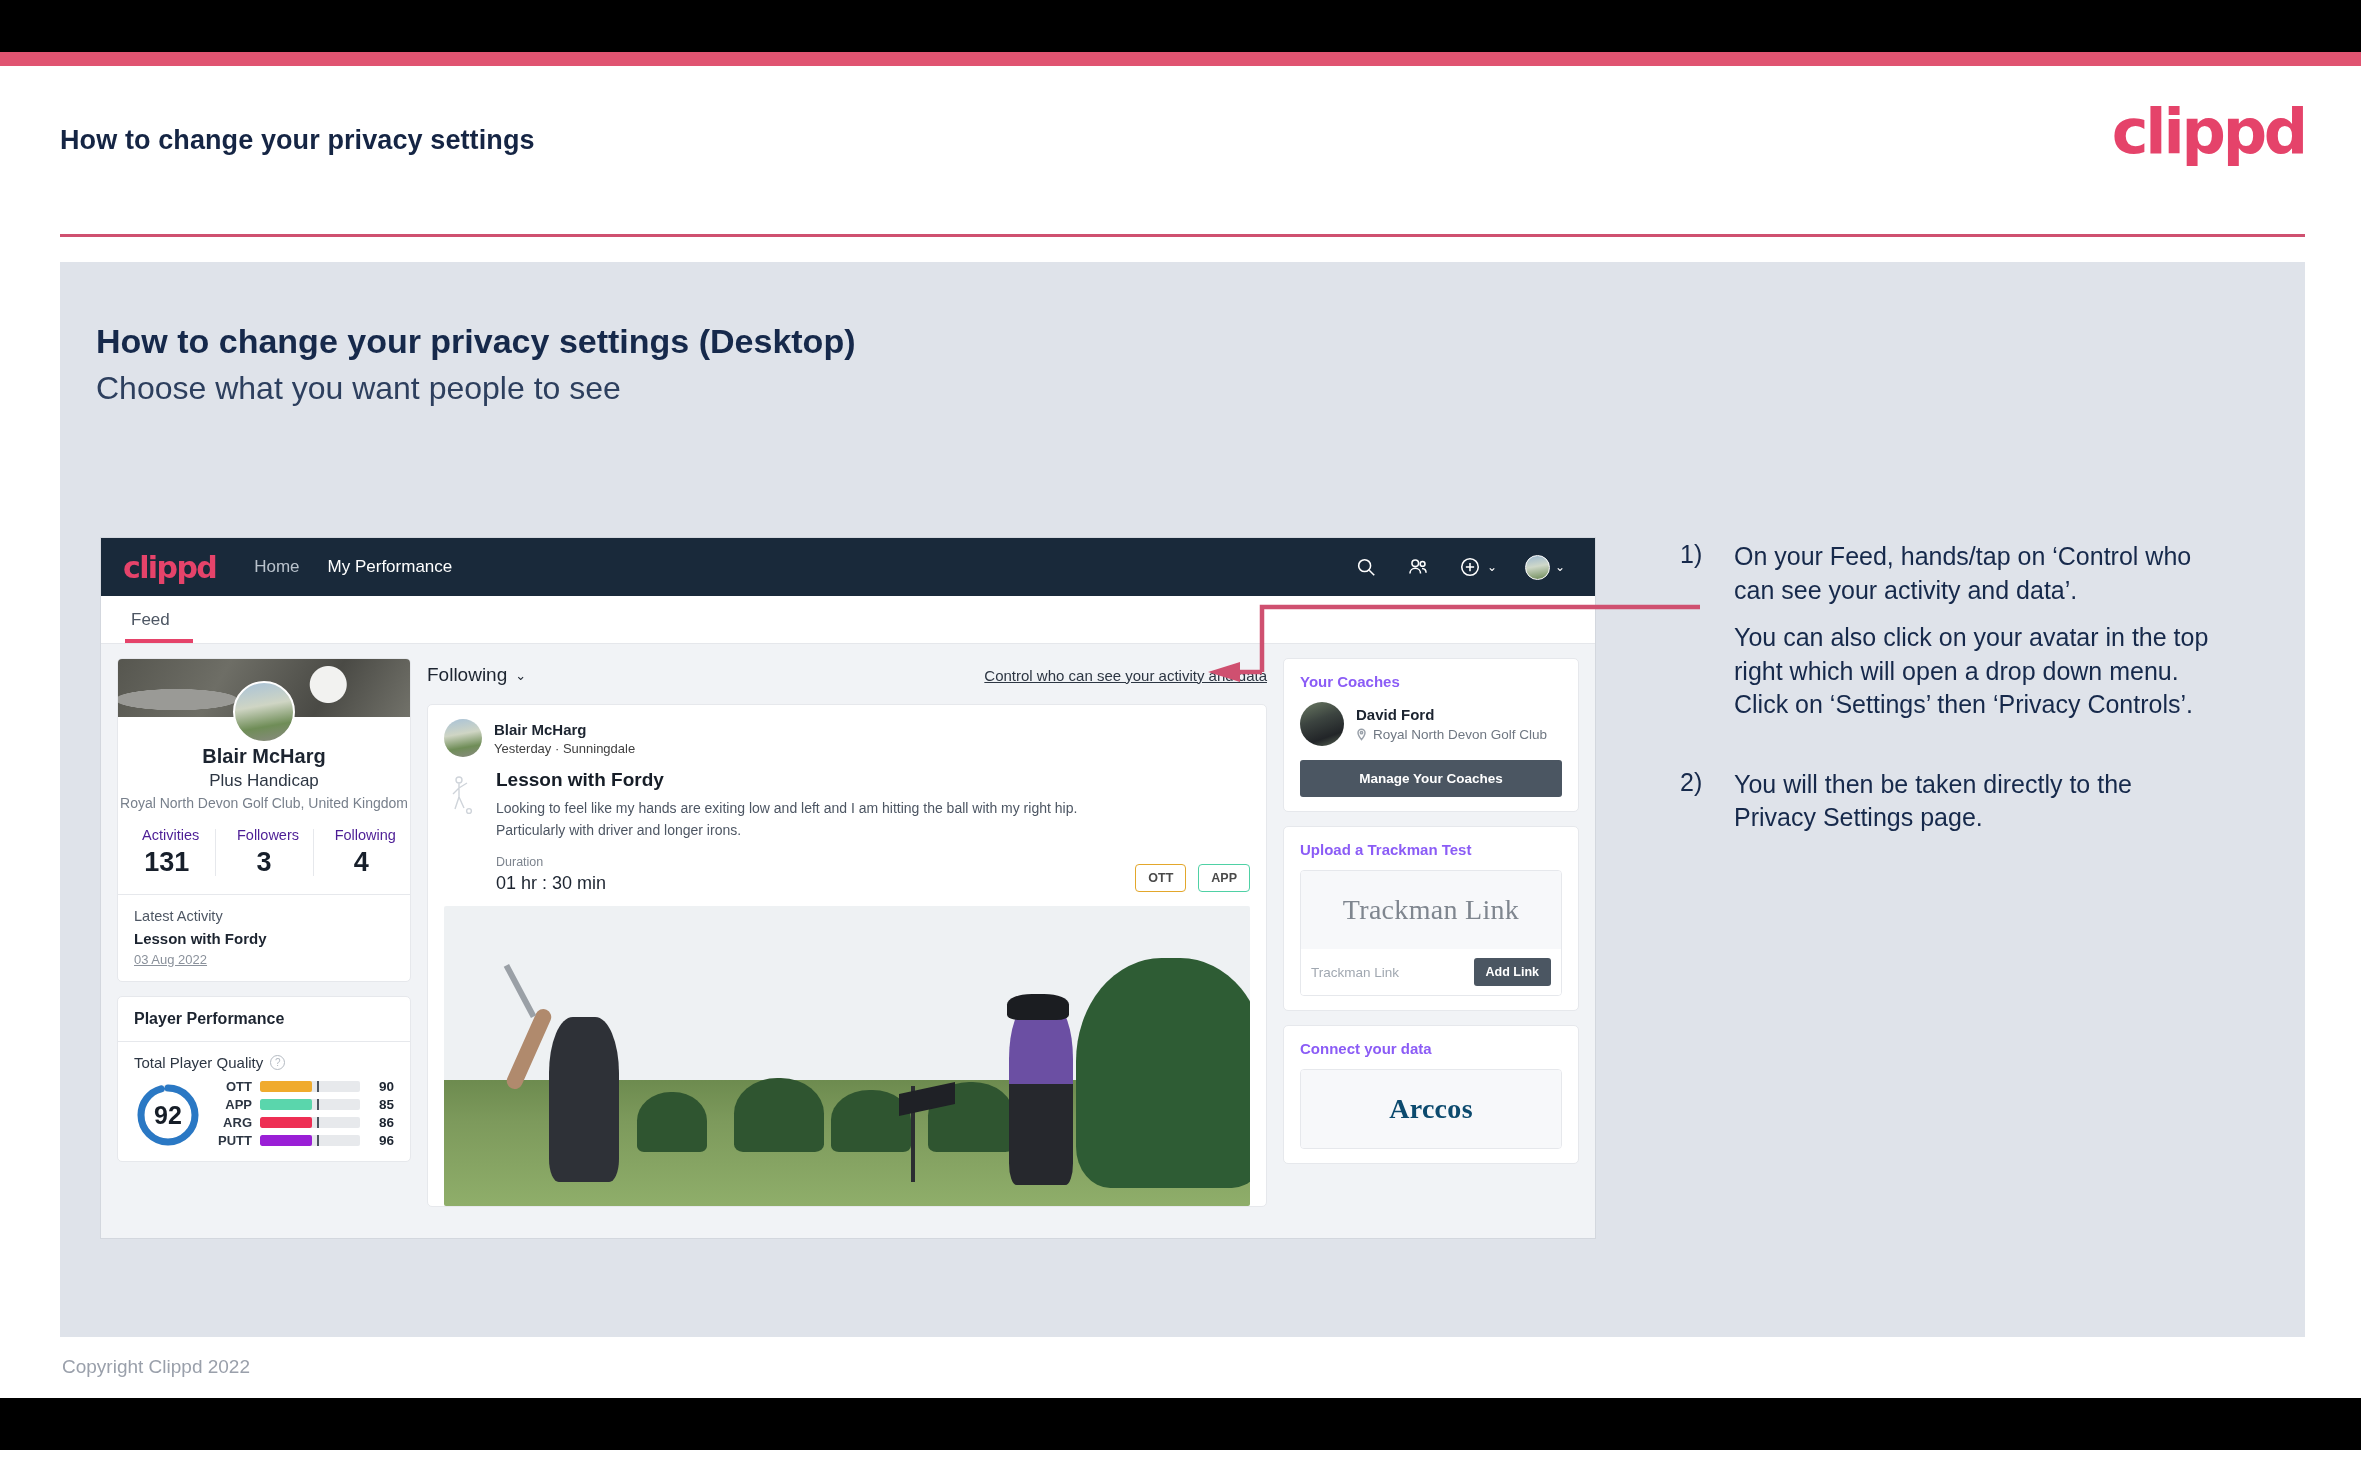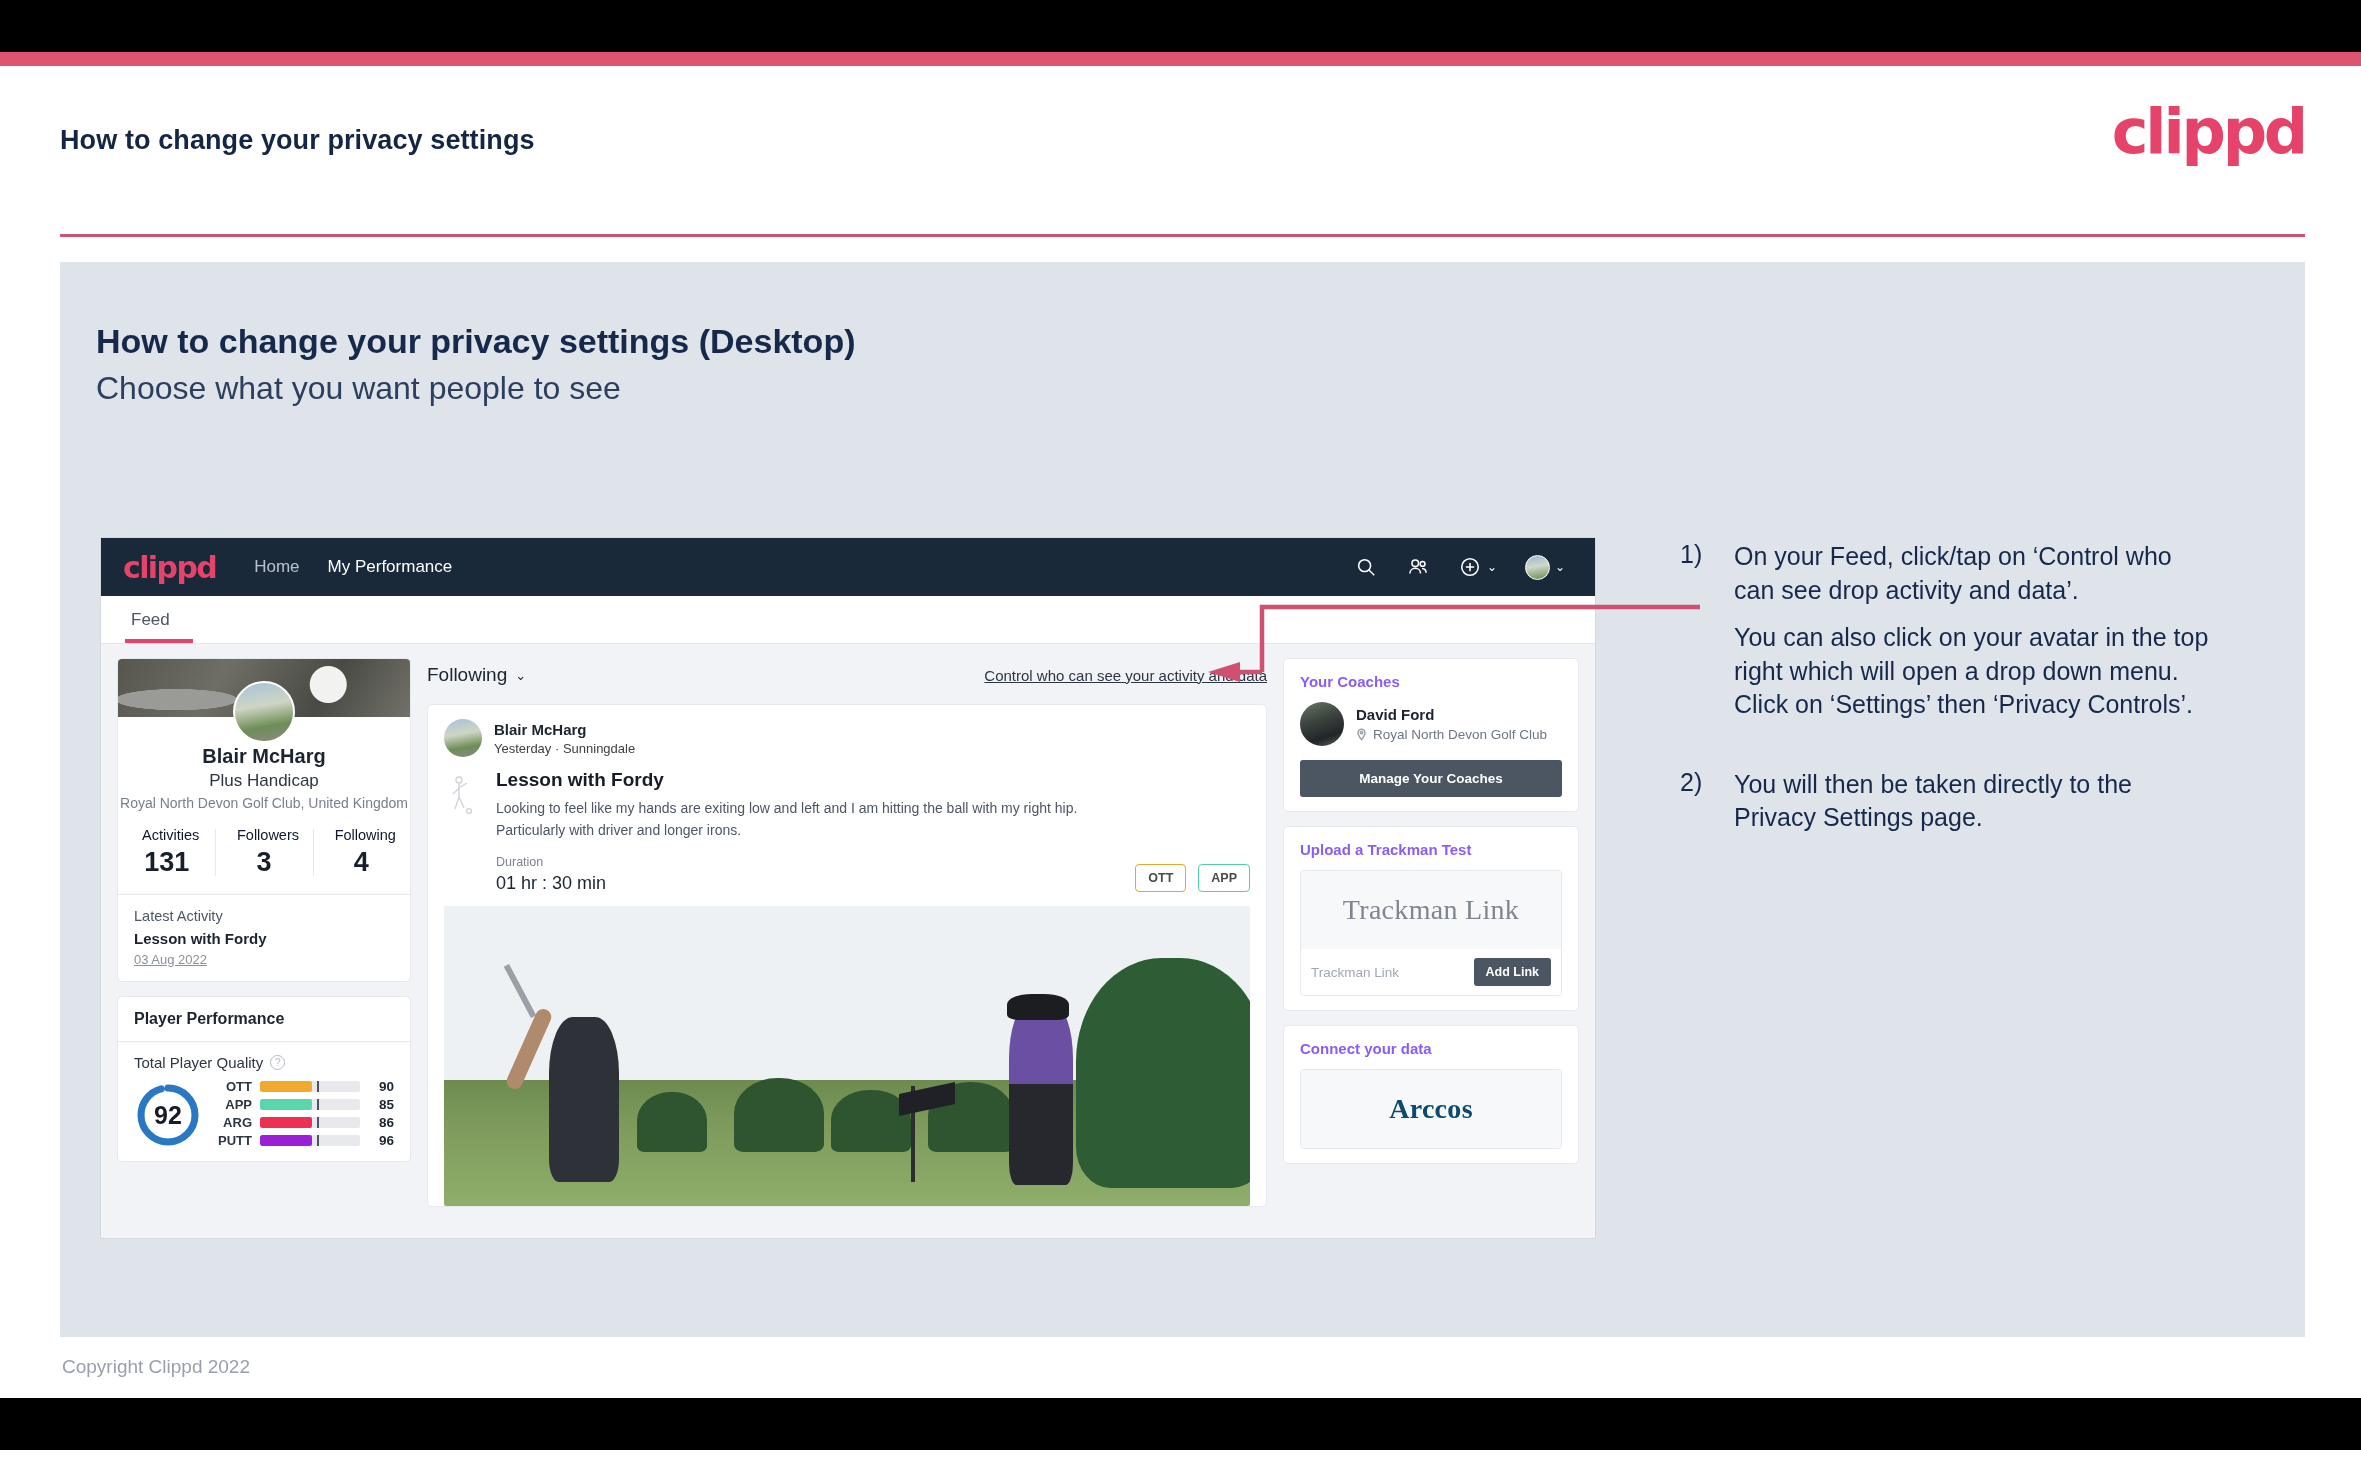--- a/index.html
+++ b/index.html
@@ -124,21 +124,21 @@
     border:2px solid #fff;
   }
   .profile-name { text-align:center; margin-top:28px; font-size:20px; font-weight:700; color:#1c2430; }
   .profile-sub  { text-align:center; margin-top:3px; font-size:17px; color:#2d3643; }
   .profile-club { text-align:center; margin-top:4px; font-size:14px; color:#78808c; }
   .stats { display:flex; margin:16px 0 0 0; padding-bottom:16px; }
   .stat { flex:1; text-align:center; position:relative; }
   .stat + .stat::before {
     content:""; position:absolute; left:0; top:2px; bottom:2px; width:1px; background:#e6e8ec;
   }
-  .stat-label { font-size:14.5px; color:#0f172a;padding-left:8px; }
+  .stat-label { font-size:14.5px; color:#4c1d95;padding-left:8px; }
   .stat-value { font-size:27px; font-weight:700; color:#171f2b; margin-top:4px; }
   .divider { height:1px; background:#e6e8ec; }
   .latest { padding:13px 16px 14px 16px; }
   .latest-label { font-size:14.5px; color:#4d5663; }
   .latest-title { font-size:15px; font-weight:700; color:#1c2430; margin-top:6px; }
   .latest-date { font-size:13px; color:#8a919b; margin-top:5px;text-decoration:underline; }
 
   
   .perf-card { margin-top:14px; overflow:hidden; }
   .perf-head { padding:13px 16px; font-size:16px; font-weight:700; color:#1c2430; border-bottom:1px solid #e6e8ec; }
@@ -522,21 +522,21 @@
 
   <svg class="callout">
     <path d="M1700,607 L1262,607 L1262,672" stroke="#cf5070" stroke-width="4.5" fill="none"></path>
     <path d="M1262,672 L1235,672" stroke="#cf5070" stroke-width="4.5" fill="none"></path>
     <path d="M1208,672 L1240,662 L1240,682 Z" fill="#cf5070"></path>
   </svg>
 
   <div class="instructions">
     <div class="step">
       <div class="step-num">1)</div>
-      <div class="step-text">On your Feed, click/tap on ‘Control who can see drop activity and data’.</div>
+      <div class="step-text">On your Feed, hands/tap on ‘Control who can see your activity and data’.</div>
     </div>
     <div class="step">
       <div class="step-num"></div>
       <div class="step-text">You can also click on your avatar in the top right which will open a drop down menu. Click on ‘Settings’ then ‘Privacy Controls’.</div>
     </div>
     <div class="step-gap"></div>
     <div class="step">
       <div class="step-num">2)</div>
       <div class="step-text">You will then be taken directly to the Privacy Settings page.</div>
     </div>

